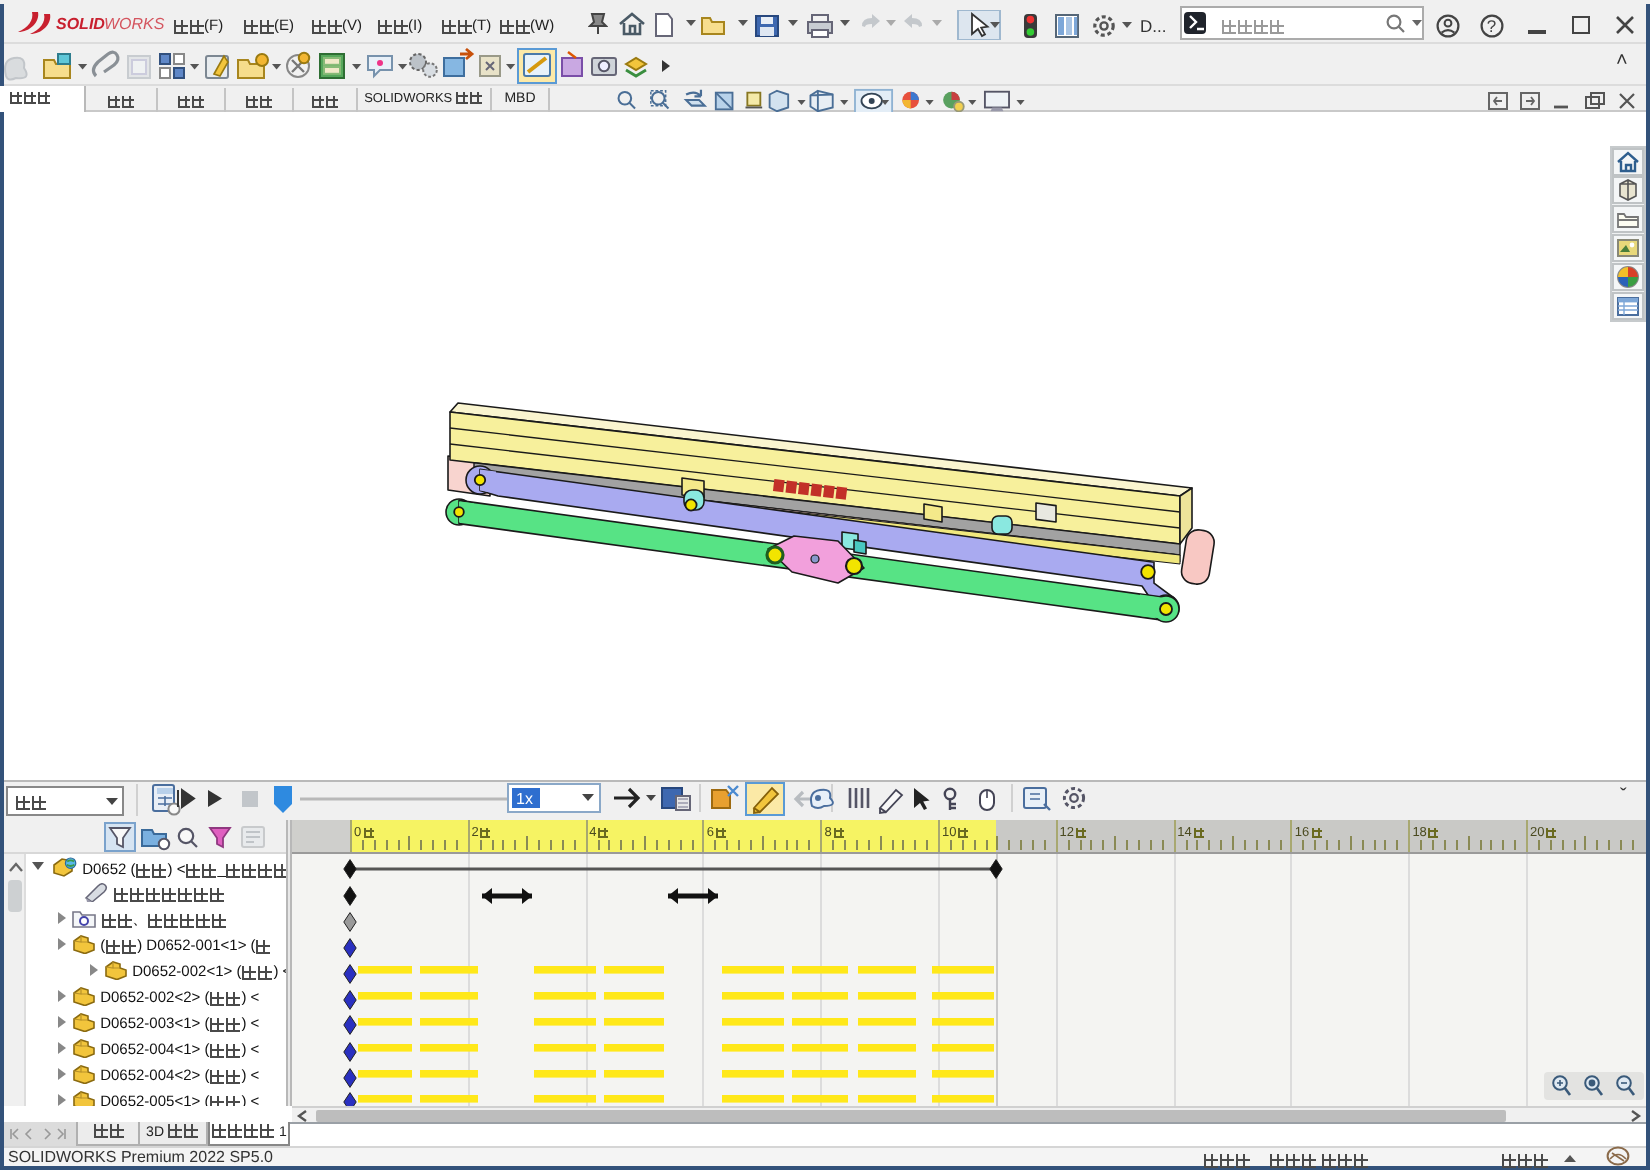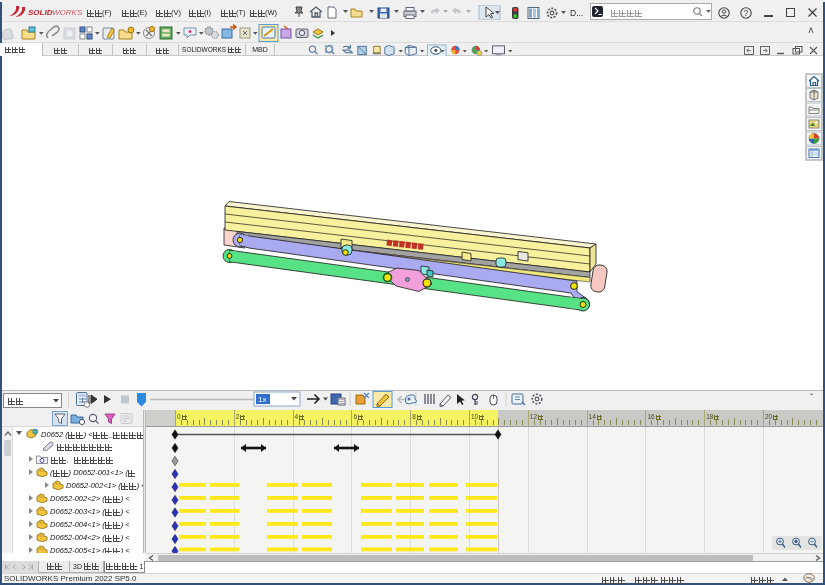--- a/index.html
+++ b/index.html
@@ -24,21 +24,21 @@
 #mmbar{left:2px;top:390px;width:821px;height:20px;background:#f0f0f0;border-top:1px solid #b9b9b9;}
 #mmmain{left:2px;top:410px;width:821px;height:143px;background:#f6f6f5;}
 #doctabs{left:2px;top:561px;width:821px;height:12px;background:#fff;border-top:1px solid #9aa0a6;}
 #statusbar{left:2px;top:573px;width:821px;height:10px;background:#f4f4f4;border-top:1px solid #d5d5d5;}
 #bottomedge{left:0;top:583px;width:825px;height:2px;background:#33527a;}
 #leftedge{left:0;top:2px;width:2px;height:583px;background:#33527a;}
 #rightedge{left:823px;top:2px;width:2px;height:583px;background:#33527a;}
 .mtxt{font-size:7.5px;color:#222;}
 .tick{position:absolute;background:#8a8a55;width:1px;}
 .gridv{position:absolute;width:1px;background:#dcdcdc;top:427px;height:126px;}
-.treerow{position:absolute;left:14px;font-size:7.5px;color:#111;white-space:nowrap;font-style:italic;}
+.treerow{position:absolute;left:14px;font-size:7.5px;color:#111;white-space:nowrap;}
 </style></head>
 <body>
 <div class="abs" id="menubar"></div>
 
 <svg class="abs" style="left:6px;top:4px" width="92" height="15" viewBox="0 0 92 15">
  <path d="M3 12 C8 10 11 6 10 2 L13 2 C14 7 9 12 3 12 Z" fill="#c8202f"></path>
  <path d="M9 13 C14 11 17 7 16 3 L19 3 C20 8 15 13 9 13 Z" fill="#c8202f"></path>
  <text x="22" y="10.5" font-size="8" font-style="italic" font-weight="bold" fill="#c8202f" font-family="Liberation Sans">SOLID</text>
  <text x="46" y="10.5" font-size="8" font-style="italic" fill="#d4555f" font-family="Liberation Sans">WORKS</text>
 </svg>

